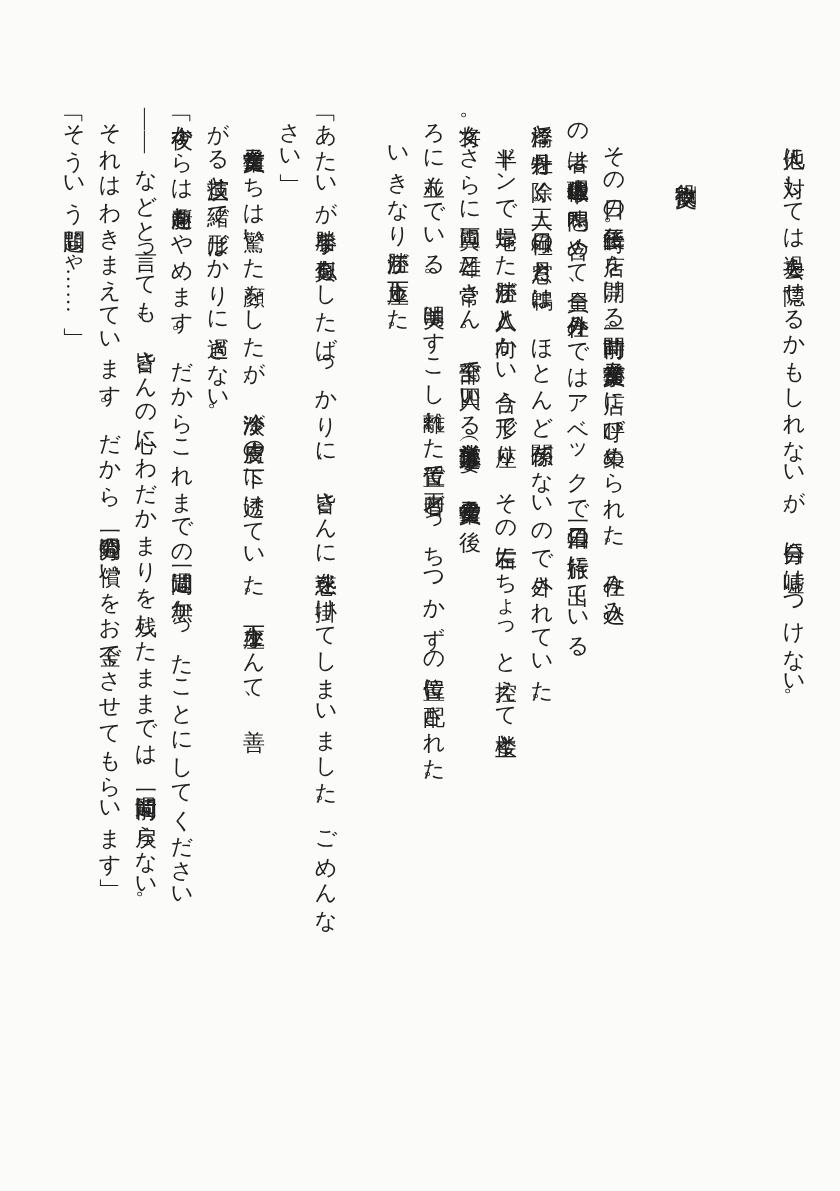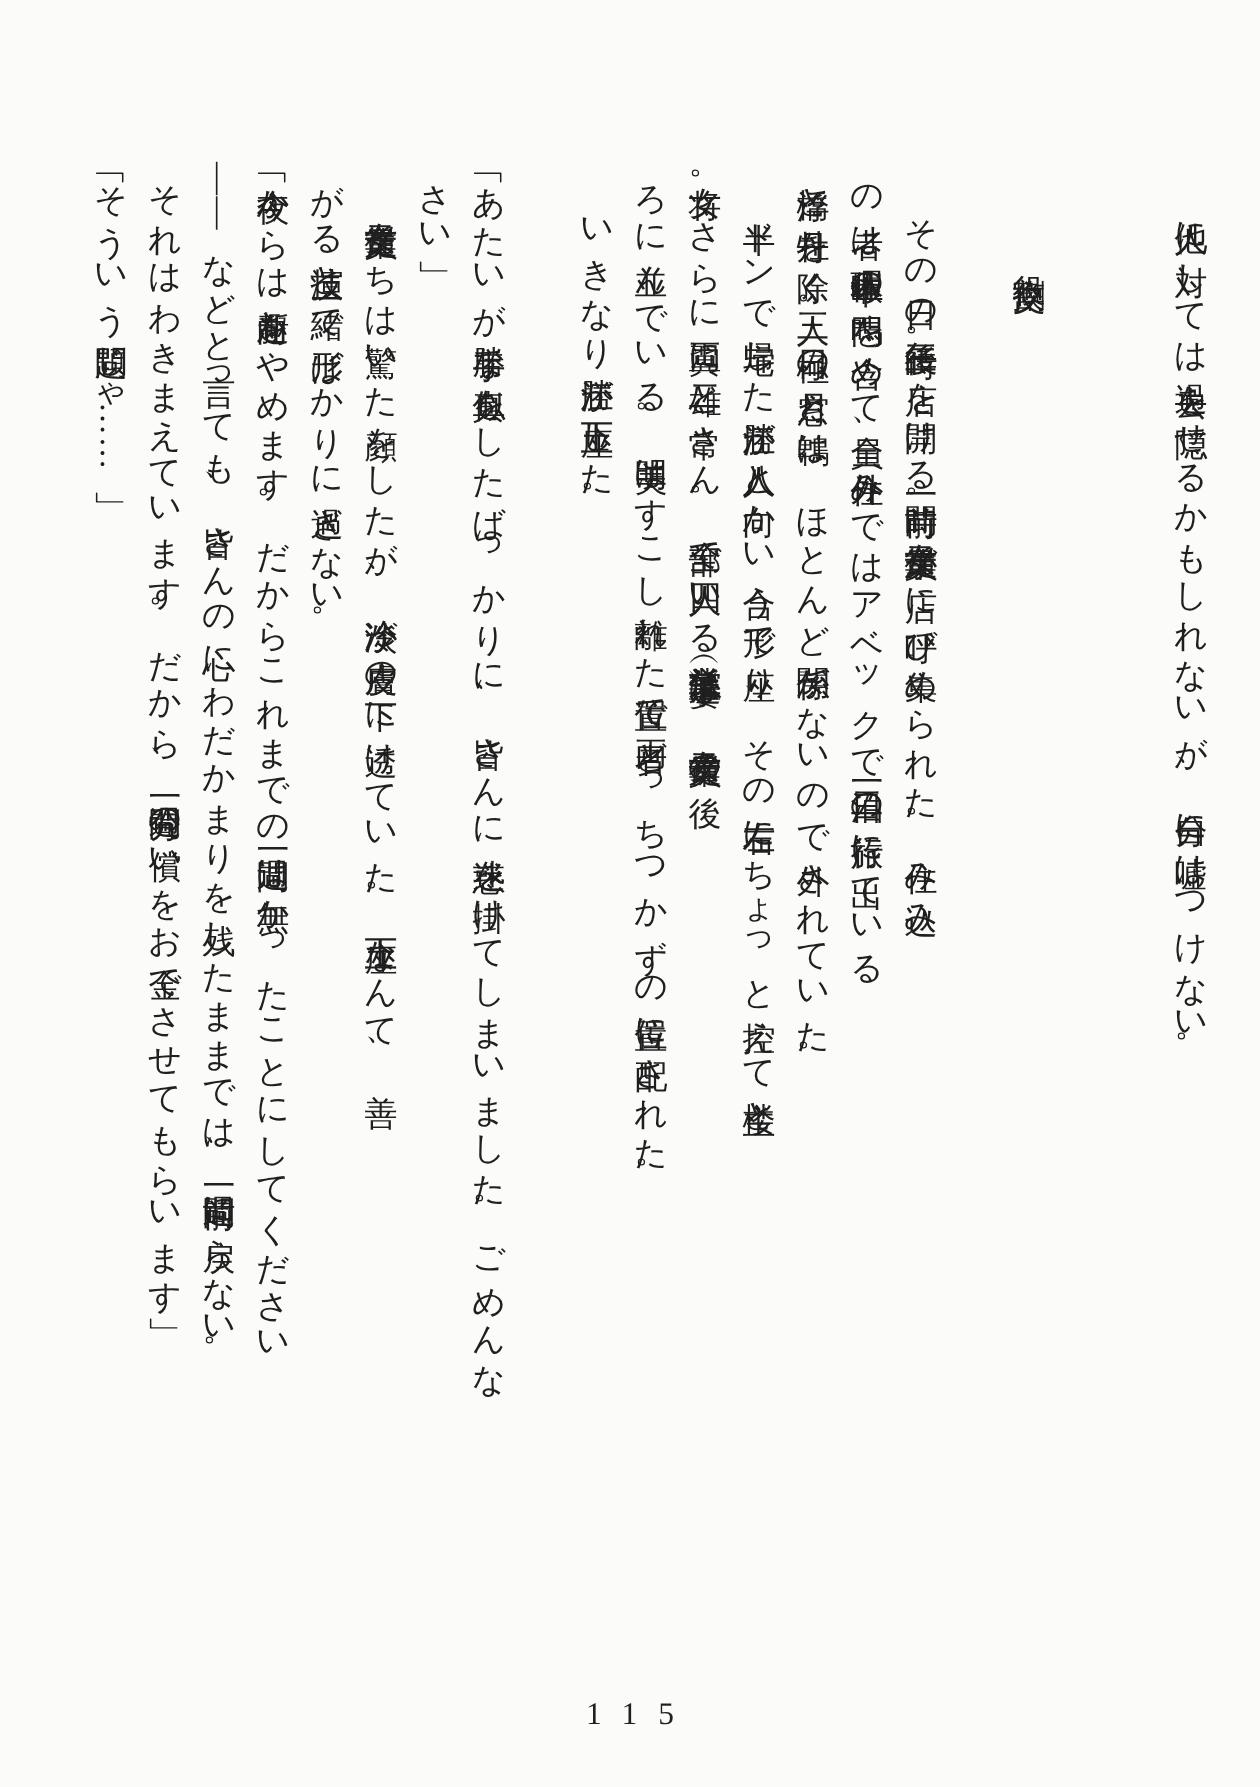--- a/index.html
+++ b/index.html
@@ -70,14 +70,13 @@
       <div class="line">&nbsp;</div>
       <div class="line">「あたいが勝手な真似をしたばっかりに、皆さんに迷惑を掛けてしまいました。ごめんな</div>
       <div class="line">さい」</div>
       <div class="line" style="text-indent: 23px;">女子従業員たちは驚いた顔をしたが、冷淡が皮膚の下に透けていた。土下座なんて、善</div>
       <div class="line">がる演技と一緒で形ばかりに過ぎない。</div>
       <div class="line">「今夜からは新趣向をやめます。だからこれまでの一週間は無かったことにしてください</div>
       <div class="line">――などと言っても、皆さんの心にわだかまりを残したままでは、一週間前に戻らない。</div>
       <div class="line">それはわきまえています。だから、一週間分の償いをお金でさせてもらいます」</div>
       <div class="line">「そういう問題じゃ……」</div>
     </div>
-  <div class="page-number">115</div>
 </div>
 
 </body></html>

